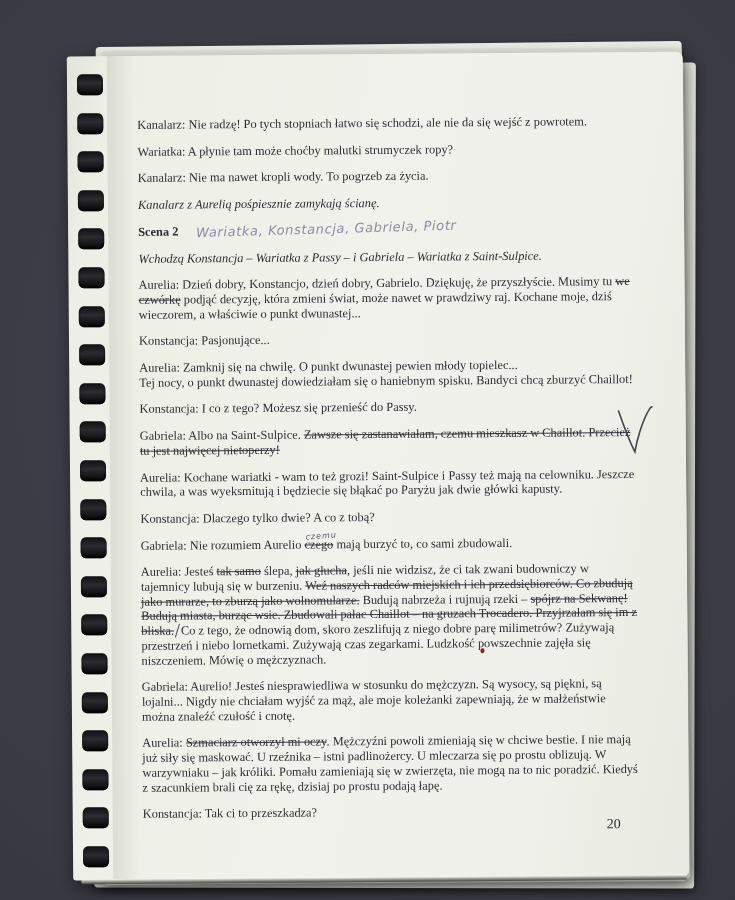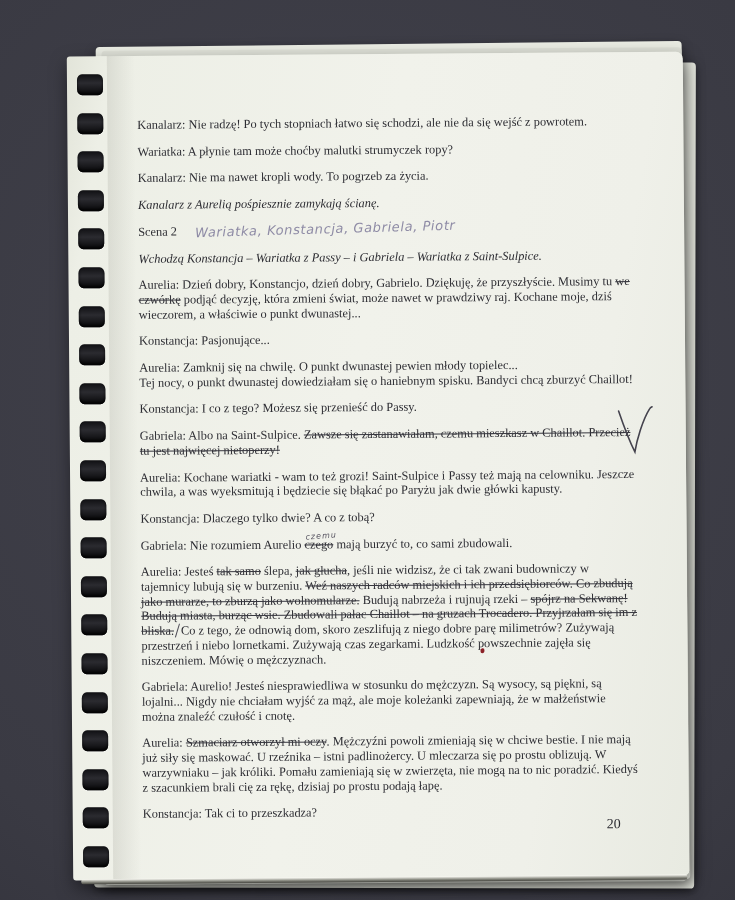--- a/index.html
+++ b/index.html
@@ -28,21 +28,21 @@
     background:linear-gradient(180deg,#101013,#2b2b30 42%,#0c0c0e 92%);
     box-shadow:0 1px 1px rgba(255,255,255,.45), inset 0 -2px 3px rgba(0,0,0,.85);
   }
   .content{
     position:absolute;left:70px;top:62px;width:496px;
     font-size:12.4px;line-height:14.7px;color:#2c2c32;
     text-rendering:optimizeLegibility;
   }
   .content p{margin:0 0 12px 0;}
   .stage{font-style:italic;}
-  .bold{font-weight:normal;}
+  .bold{font-weight:bold;}
   .struck{text-decoration:line-through;text-decoration-thickness:1.4px;text-decoration-color:#383840;}
   .hw{
     font-family:"DejaVu Sans",sans-serif;font-style:italic;font-size:13px;letter-spacing:.6px;
     color:#8f8ca6;display:inline-block;transform:rotate(-1.2deg) translateY(-1px);
     margin-left:18px;white-space:nowrap;
   }
   .noted{position:relative;}
   .note{
     position:absolute;top:-8px;left:1px;font-family:"DejaVu Sans",sans-serif;font-style:italic;
     font-size:8px;letter-spacing:1px;color:#5c5965;transform:rotate(-4deg);

